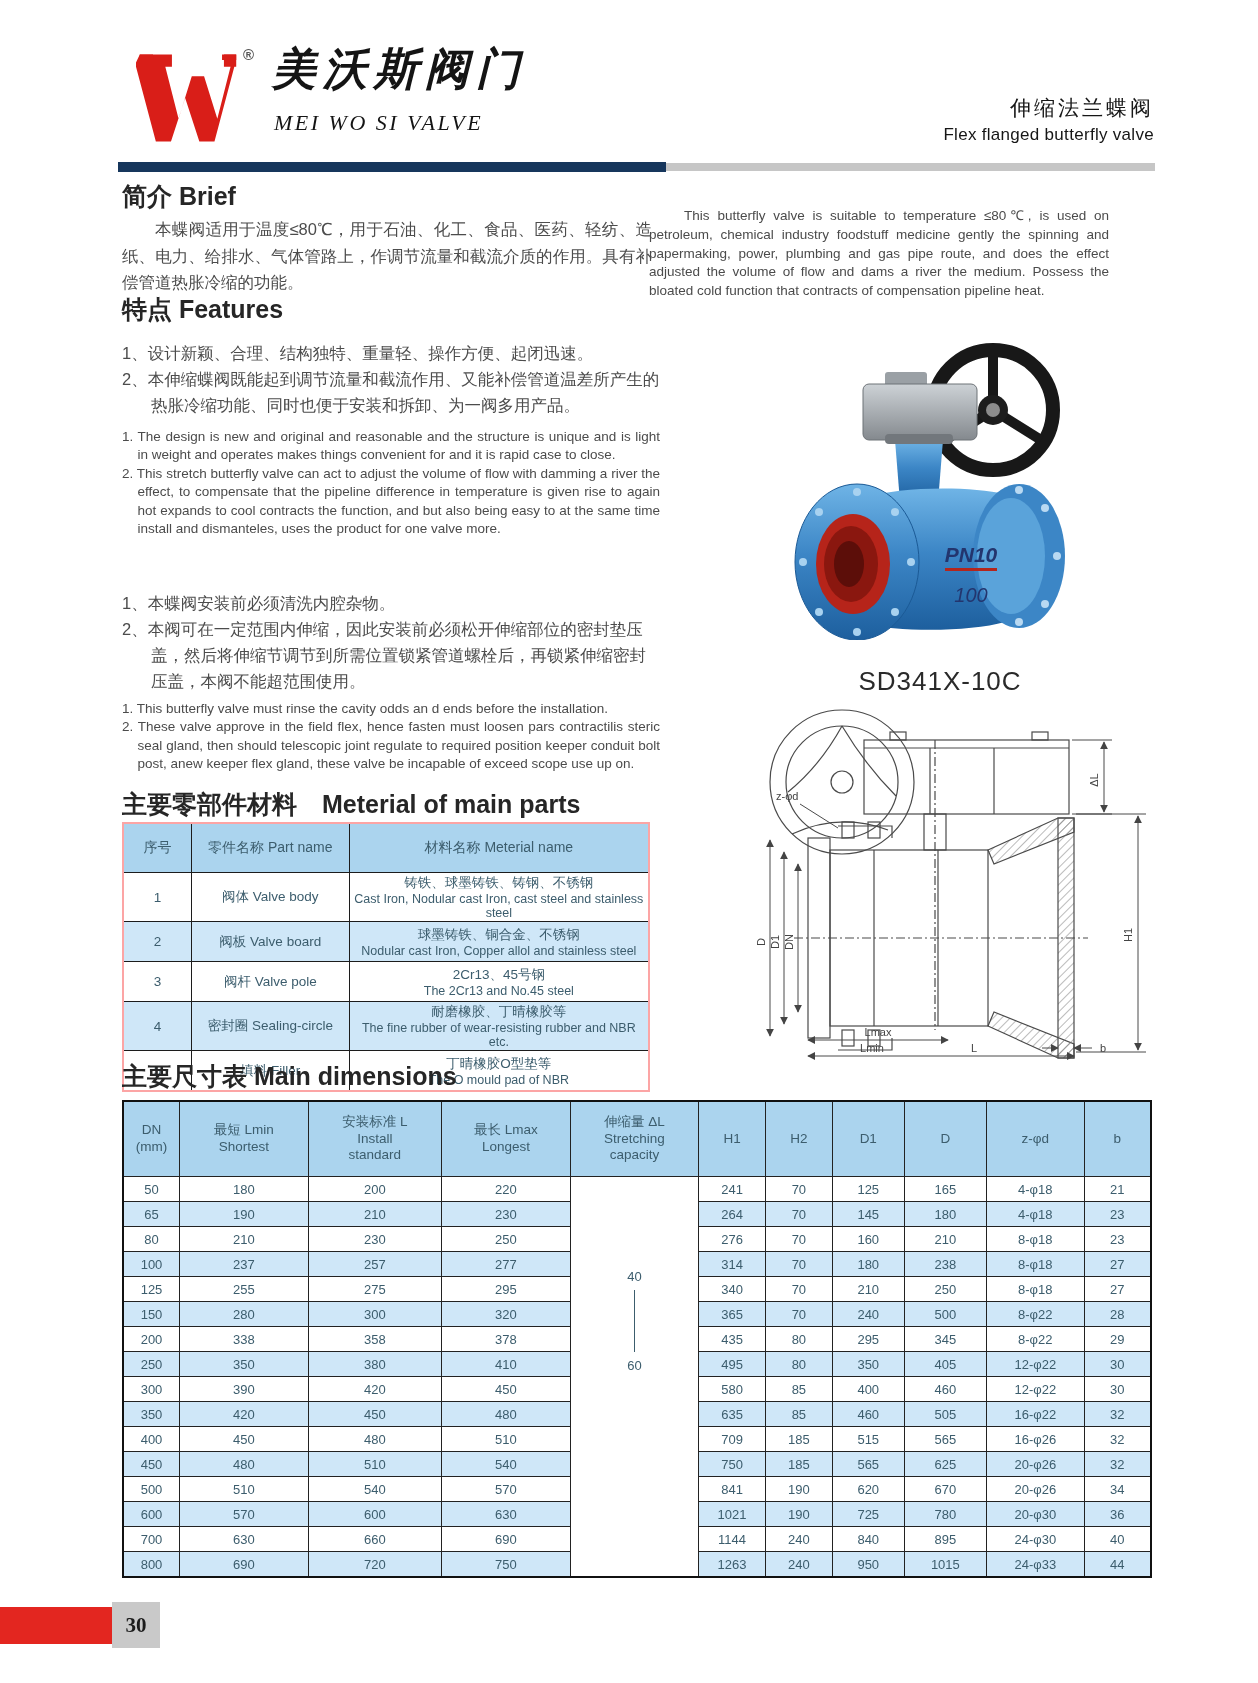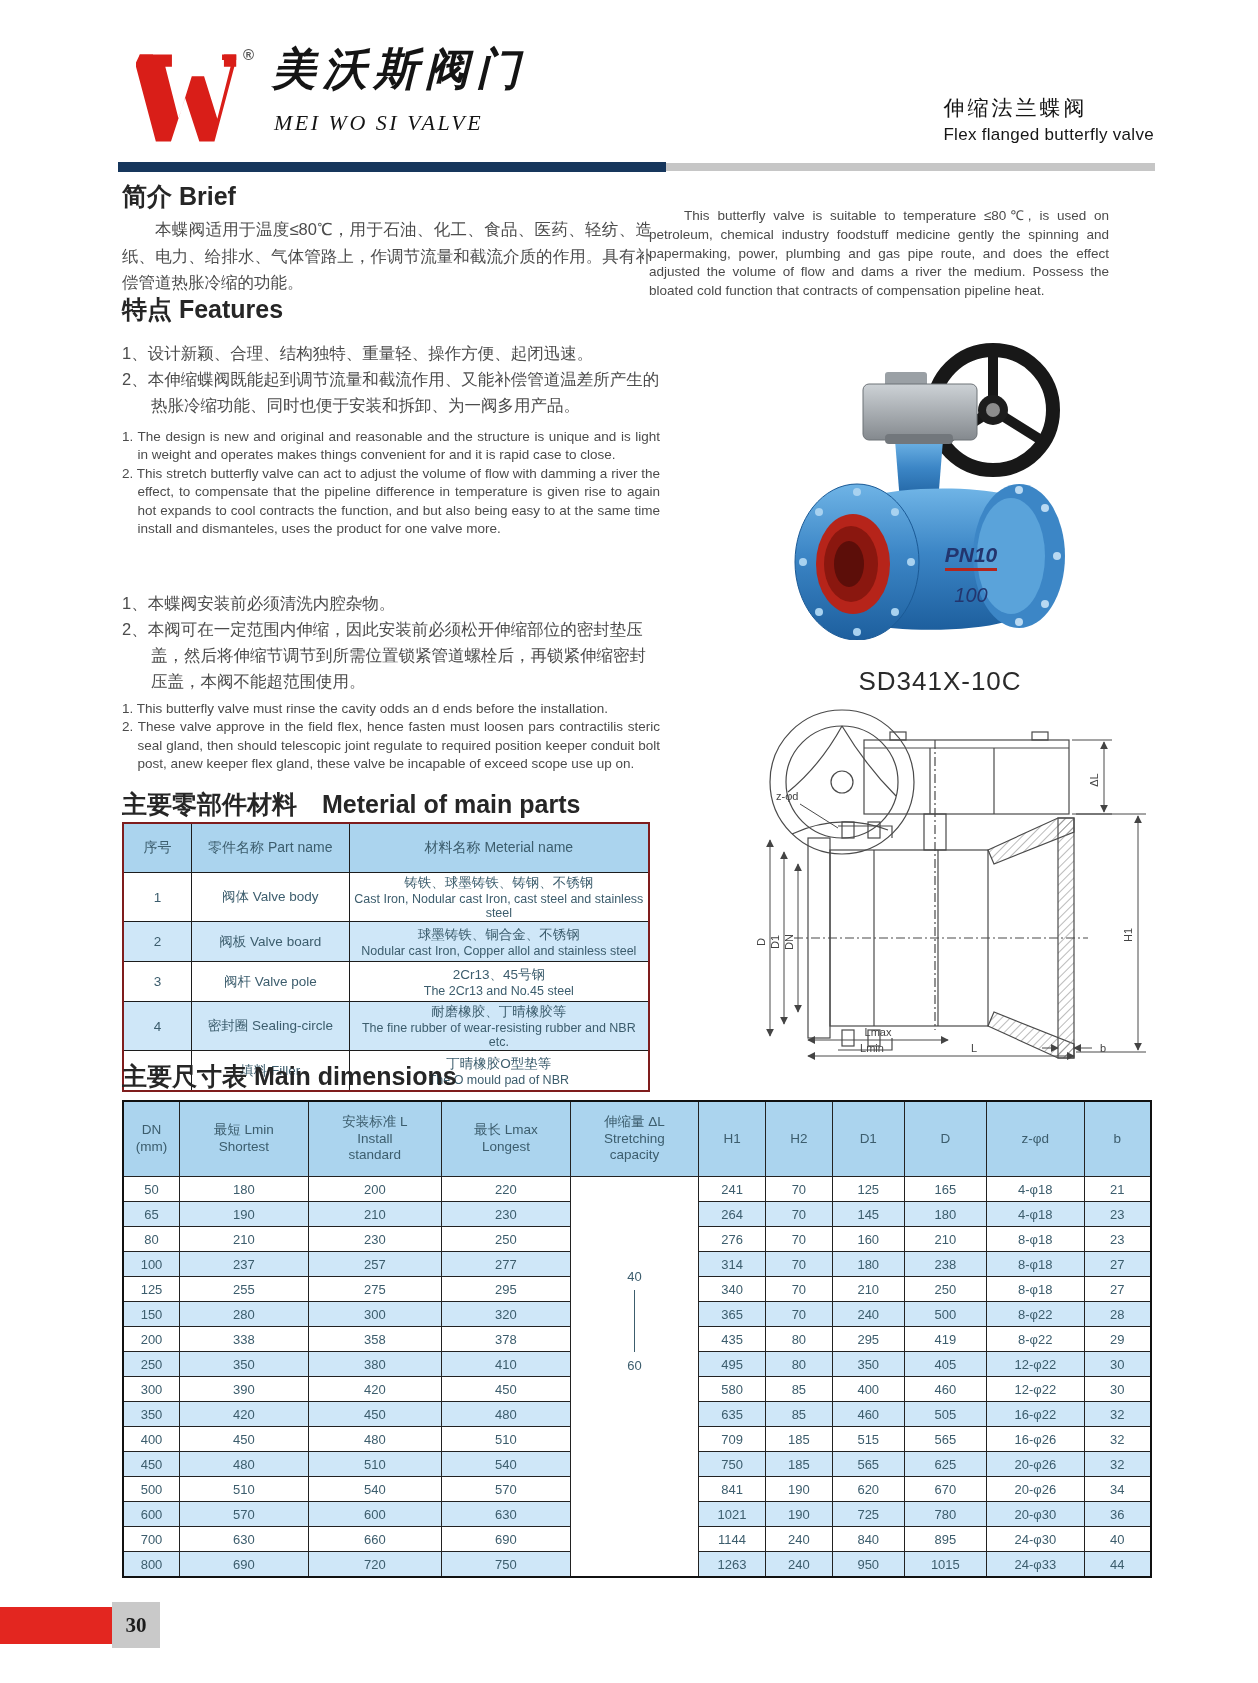--- a/index.html
+++ b/index.html
@@ -6,21 +6,21 @@
   .page{position:relative;width:1258px;height:1683px;background:#fff;overflow:hidden;
         font-family:"Liberation Sans",sans-serif;color:#333;}
 
   
   .logo-mark{position:absolute;left:136px;top:44px;width:104px;height:104px;}
   .reg-mark{position:absolute;left:243px;top:46px;font-size:15px;color:#555;font-weight:bold;}
   .logo-cn{position:absolute;left:272px;top:40px;font-size:44px;font-weight:bold;font-style:italic;
            color:#141414;letter-spacing:7px;font-family:"DejaVu Serif",serif;white-space:nowrap;}
   .logo-en{position:absolute;left:274px;top:110px;font-size:22px;color:#141414;letter-spacing:2.5px;
            font-family:"Liberation Serif",serif;white-space:nowrap;font-style:italic;}
-  .header-title{position:absolute;right:104px;top:94px;text-align:left;color:#161616;}
+  .header-title{position:absolute;right:104px;top:94px;text-align:right;color:#161616;}
   .header-title .cn{font-size:21px;letter-spacing:3px;}
   .header-title .en{font-size:17px;margin-top:3px;letter-spacing:0.3px;}
   .sep-navy{position:absolute;left:118px;top:162px;width:548px;height:10px;background:#16365c;}
   .sep-grey{position:absolute;left:666px;top:163px;width:489px;height:8px;background:#c6c6c6;}
 
   
   .section-heading{position:absolute;font-size:25px;font-weight:bold;color:#262626;white-space:nowrap;}
   #h-brief{left:122px;top:180px;}
   #h-features{left:122px;top:293px;}
   #h-install{left:122px;top:550px;}
@@ -36,21 +36,21 @@
   .cn-list .item{padding-left:1.75em;text-indent:-1.75em;}
   .en-list{position:absolute;left:122px;width:538px;font-size:13.5px;line-height:1.37;color:#4b4b4b;}
   .en-list .item{padding-left:1.15em;text-indent:-1.15em;text-align:justify;}
   #features-cn{top:340px;}
   #features-en{top:428px;}
   #install-cn{top:590px;}
   #install-en{top:700px;}
 
   
   .materials-wrap{position:absolute;left:122px;top:822px;width:528px;}
-  table.materials{border-collapse:collapse;width:100%;border:2px solid #7f1d1d;}
+  table.materials{border-collapse:collapse;width:100%;border:2px solid #fca5a5;}
   .materials th,.materials td{border:1px solid #1c1c1c;color:#3c5d6d;text-align:center;vertical-align:middle;}
   .materials th{background:#abd4ee;height:46px;font-weight:normal;font-size:14px;}
   .materials td{height:37px;font-size:13.5px;padding:1px 3px;}
   .materials tr.alt td{background:#cfe7f8;}
   .materials .mat-en{font-size:12.5px;}
 
   
   .dimensions-wrap{position:absolute;left:122px;top:1100px;width:1030px;}
   table.dims{border-collapse:collapse;width:100%;border:2px solid #111;table-layout:fixed;}
   .dims th,.dims td{border:1px solid #222;color:#3c5d6d;text-align:center;vertical-align:middle;}
@@ -426,21 +426,21 @@
             <td>28</td>
           </tr>
           <tr>
             <td>200</td>
             <td>338</td>
             <td>358</td>
             <td>378</td>
             <td>435</td>
             <td>80</td>
             <td>295</td>
-            <td>419</td>
+            <td>345</td>
             <td>8-φ22</td>
             <td>29</td>
           </tr>
           <tr class="alt">
             <td>250</td>
             <td>350</td>
             <td>380</td>
             <td>410</td>
             <td>495</td>
             <td>80</td>

